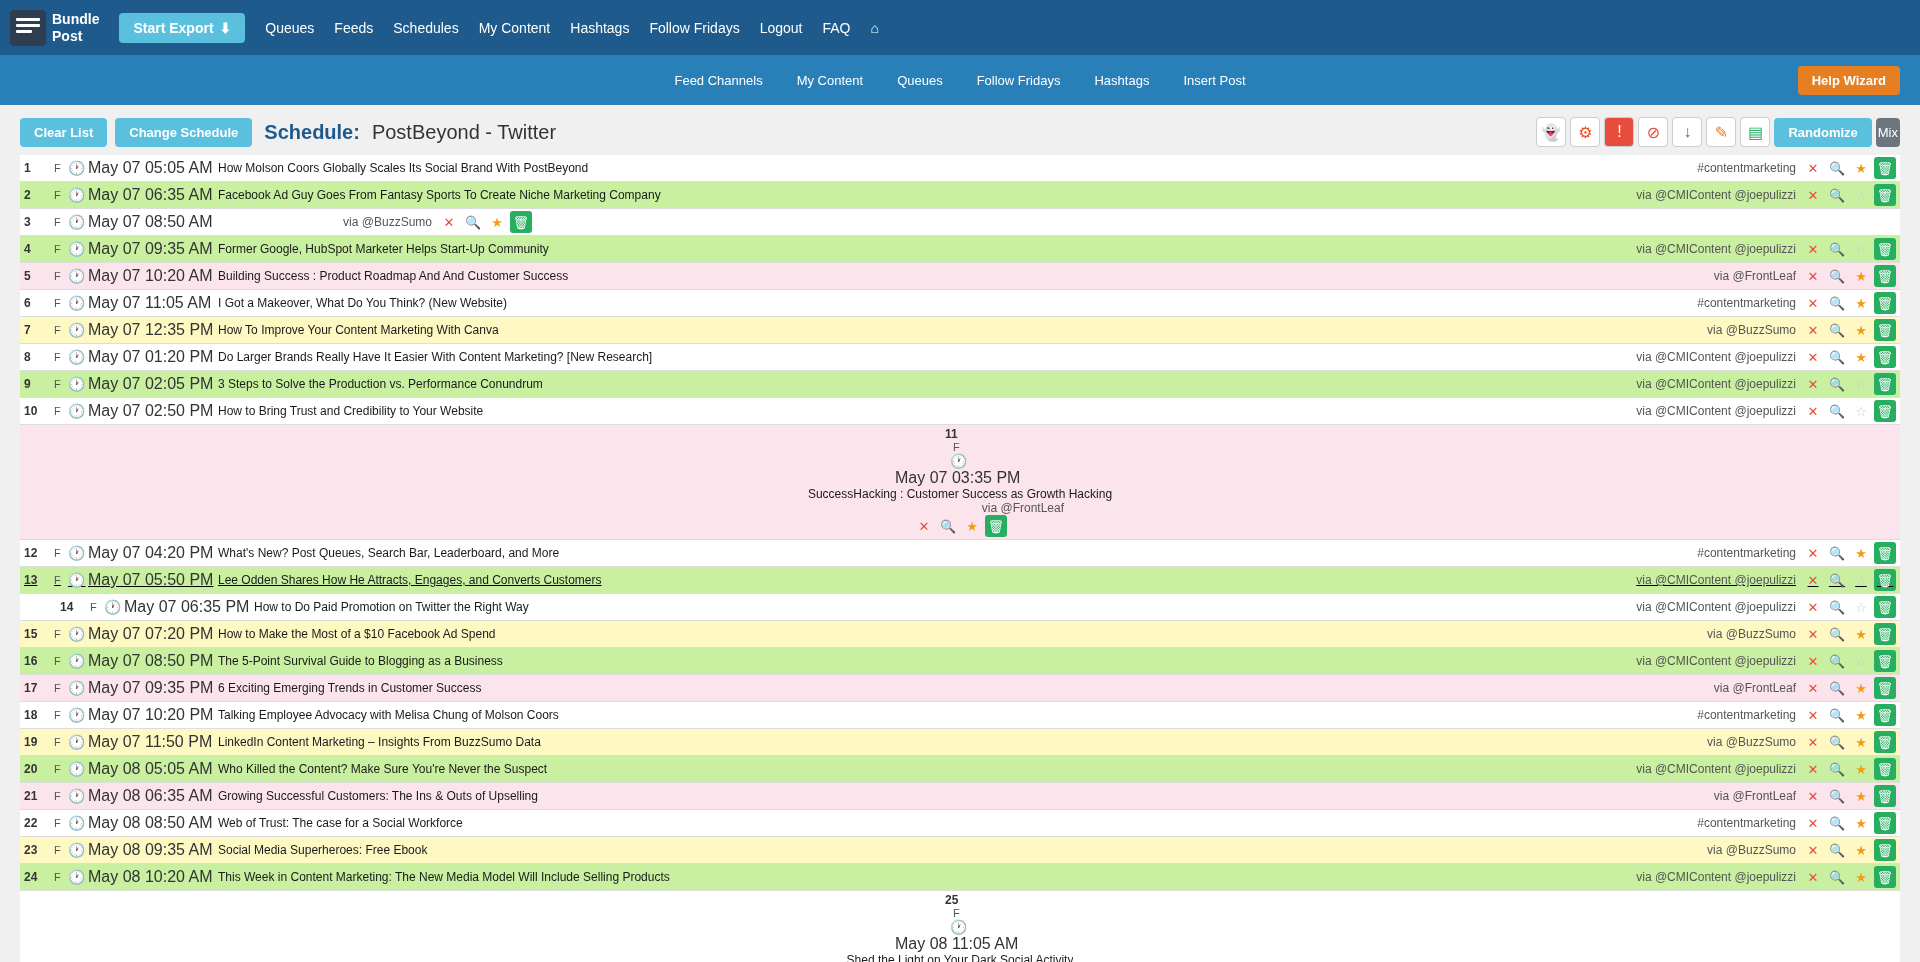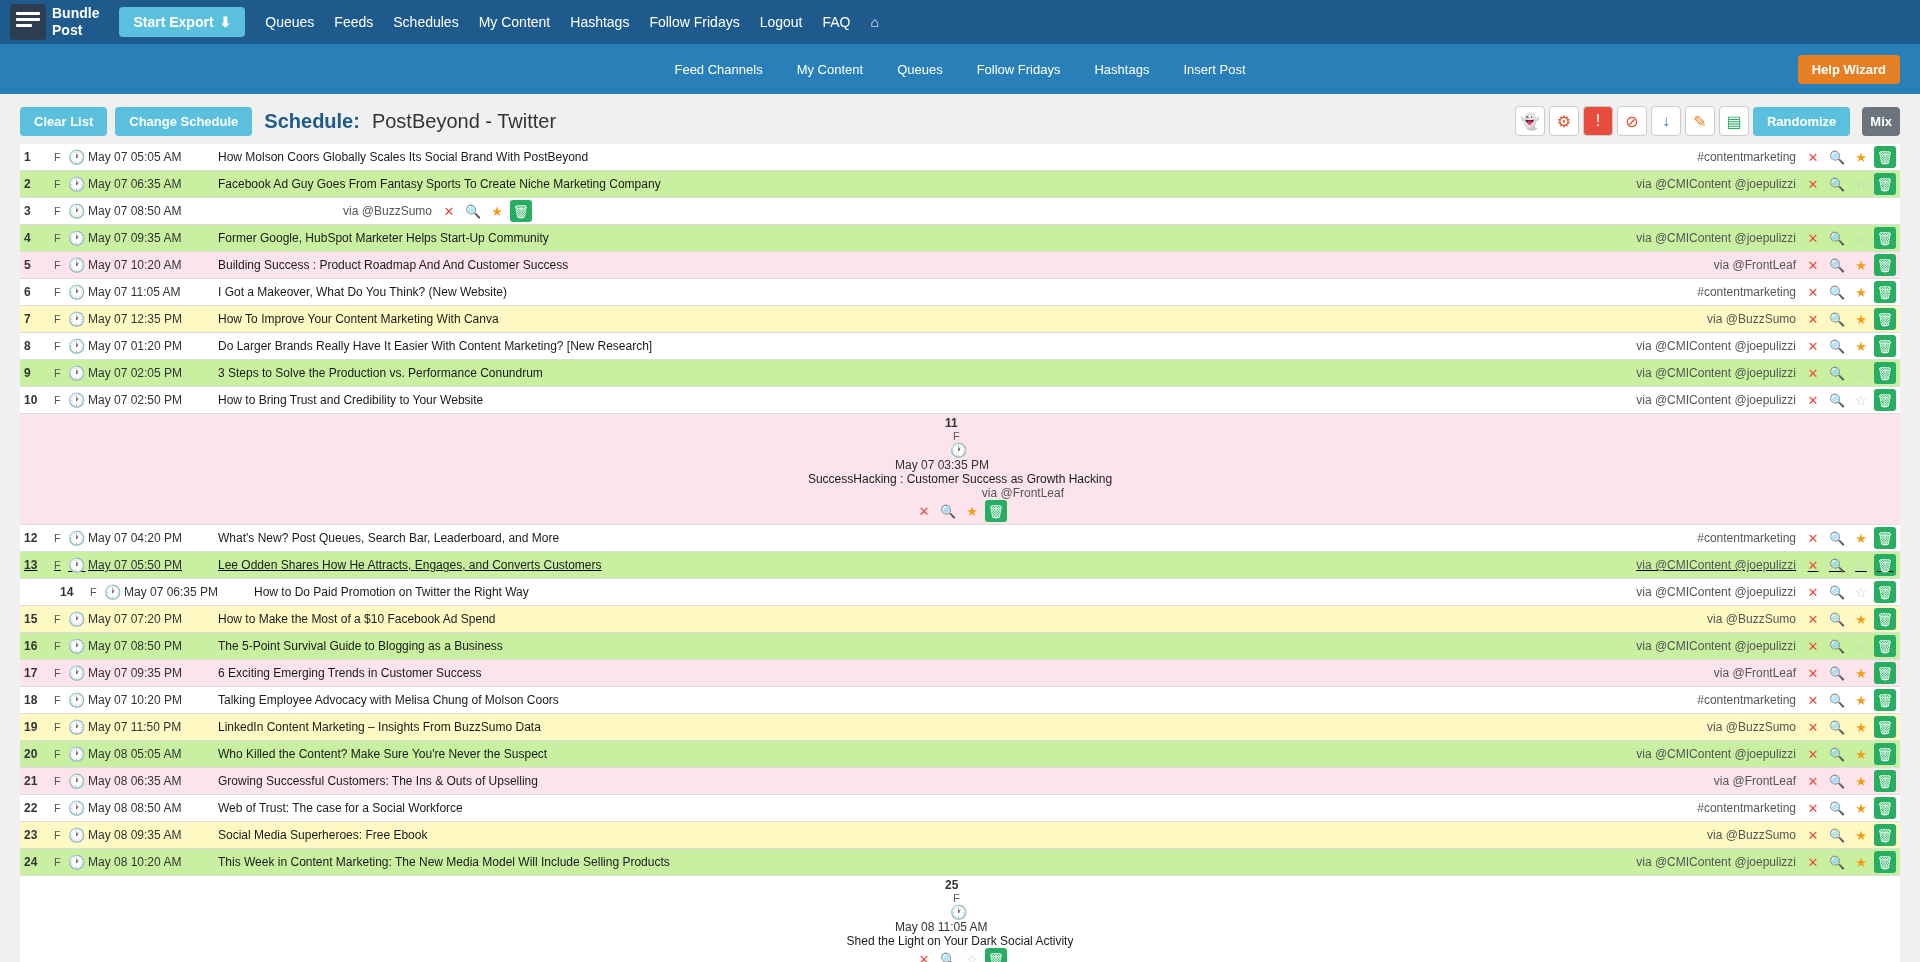--- a/index.html
+++ b/index.html
@@ -4,21 +4,21 @@
   <style>
     * { box-sizing: border-box; margin: 0; padding: 0; }
     body { font-family: Arial, sans-serif; font-size: 13px; background: #f0f0f0; }
 
     
     .top-nav {
       background: #1e5a8c;
       display: flex;
       align-items: center;
       padding: 0 10px;
-      height: 44px;
+      height: 55px;
     }
     .logo-area {
       display: flex;
       align-items: center;
       margin-right: 20px;
     }
     .logo-icon {
       width: 36px;
       height: 36px;
       margin-right: 6px;
@@ -162,26 +162,25 @@
       padding: 7px 14px;
       font-size: 13px;
       font-weight: bold;
       cursor: pointer;
       border-radius: 4px;
     }
     .mix-btn {
       background: #6c757d;
       color: white;
       border: none;
-      padding: 7px 8px;
+      padding: 7px 2px;
       font-size: 13px;
-      font-weight: bold;
+      font-weight: normal;
       cursor: pointer;
       border-radius: 4px;
-      margin-left: 8px;
     }
     .schedule-row {
       display: flex;
       align-items: center;
       border-bottom: 1px solid #ddd;
       min-height: 26px;
       padding: 2px 4px;
     }
     .row-num {
       width: 30px;
@@ -197,21 +196,21 @@
       flex-shrink: 0;
     }
     .row-clock {
       width: 20px;
       font-size: 14px;
       flex-shrink: 0;
       color: #555;
     }
     .row-date {
       width: 130px;
-      font-size: 12px;
+      font-size: 16px;
       color: #333;
       flex-shrink: 0;
     }
     .row-title {
       flex: 1;
       font-size: 12px;
       color: #1a1a1a;
       overflow: hidden;
       white-space: nowrap;
       text-overflow: ellipsis;

